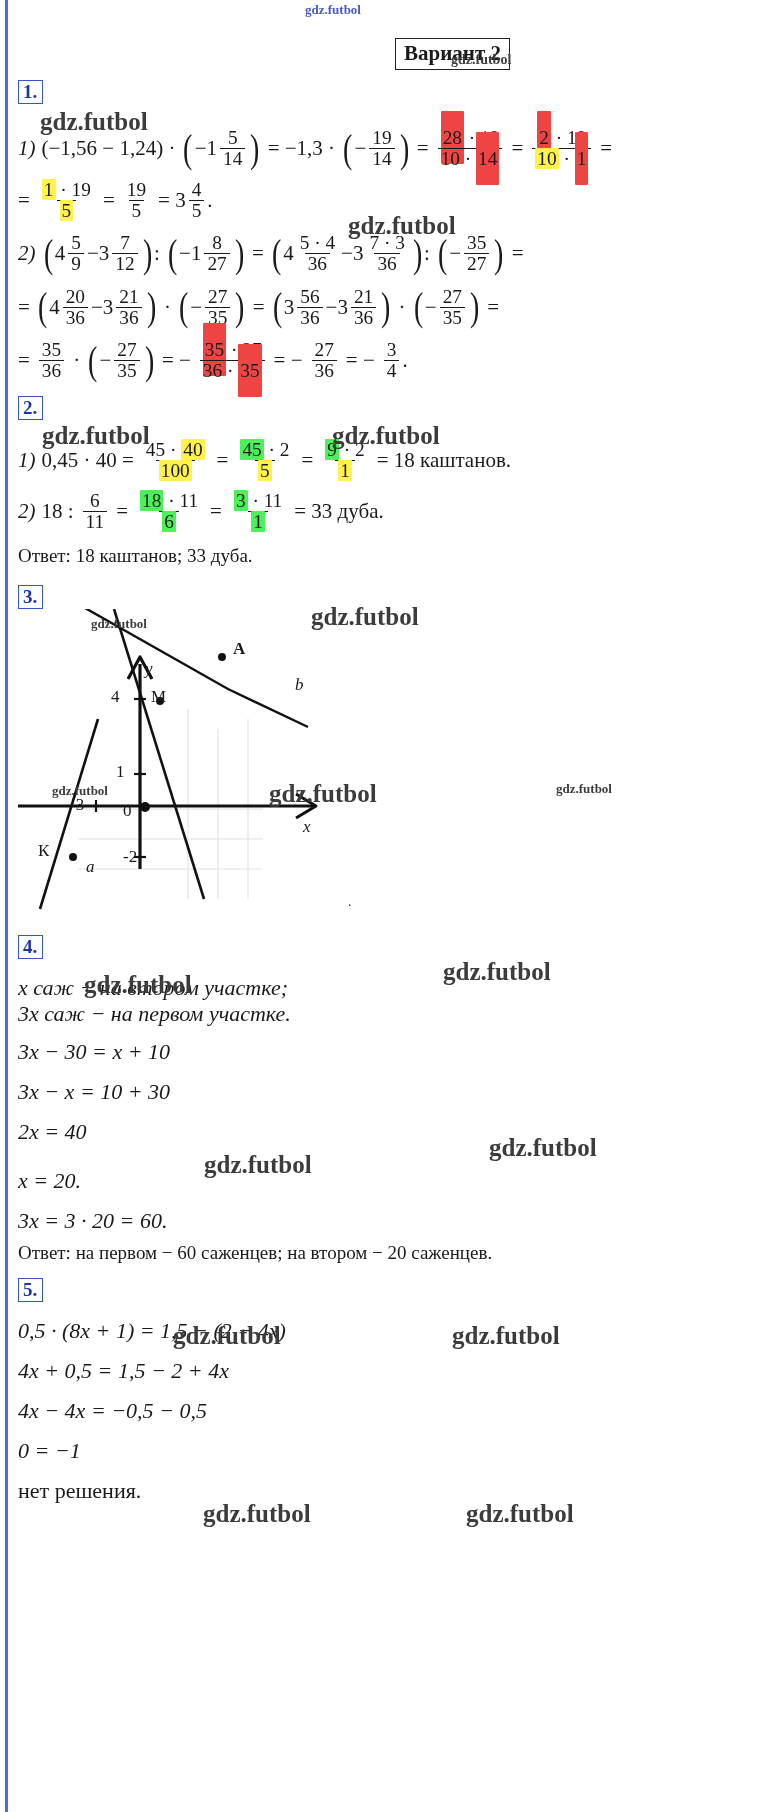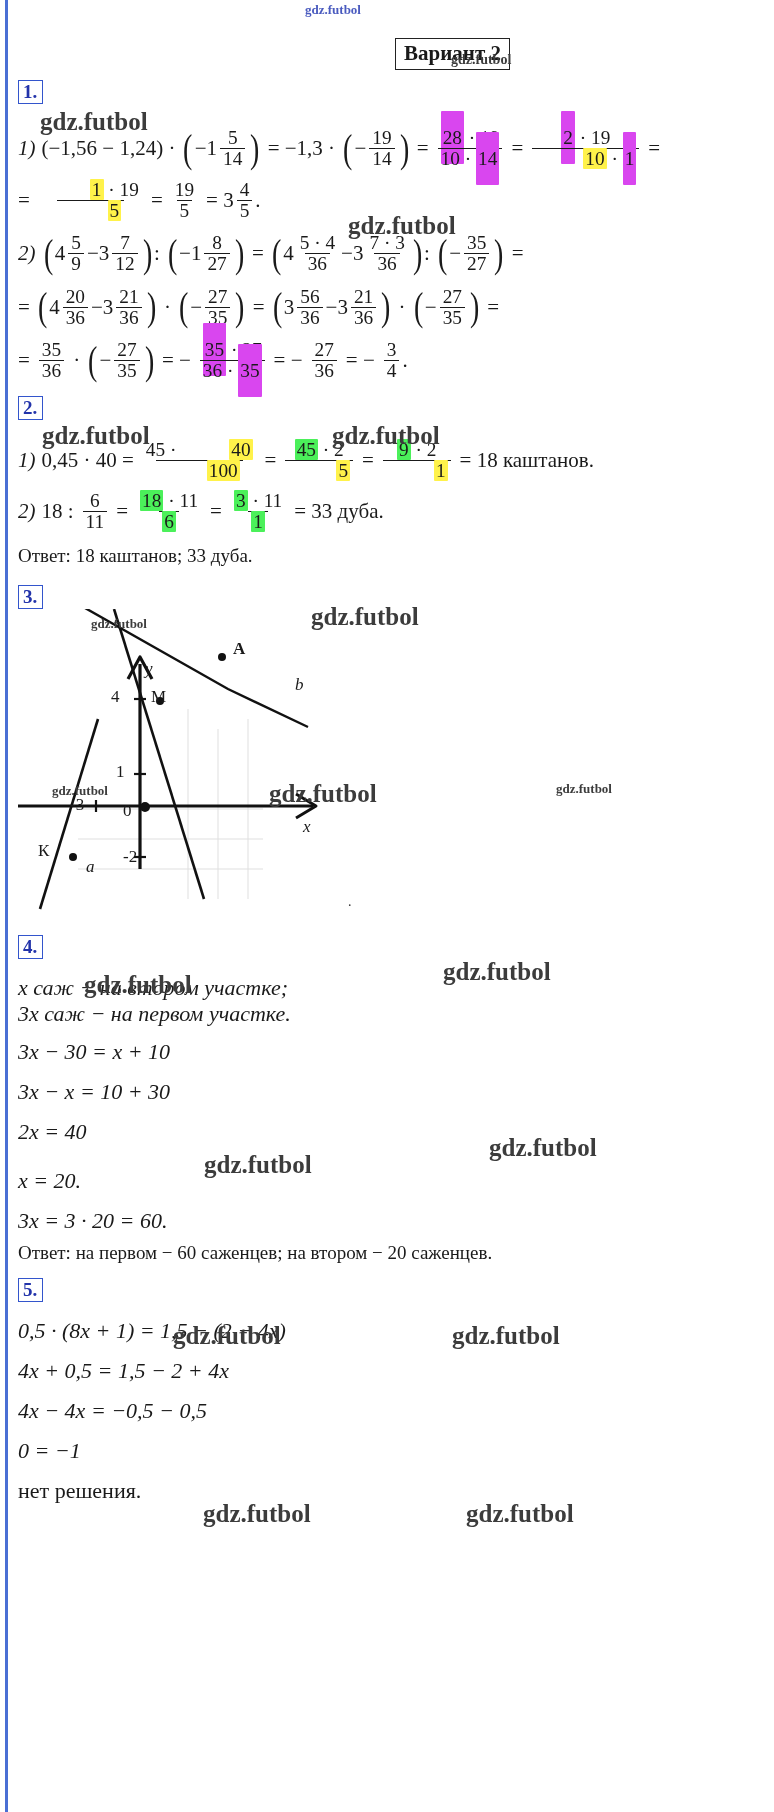--- a/index.html
+++ b/index.html
@@ -87,22 +87,22 @@
   .frac .den{padding:0 3px;border-top:1.2px solid #1a1a1a;}
   .mixed{display:inline-flex;align-items:center;}
   .bigparen{
     font-size:1.9em;
     font-weight:300;
     line-height:0.75;
     transform:scaleX(0.7);
     display:inline-block;
     font-family:"Liberation Serif", serif;
   }
-  .hl-yellow{background:#fff24a;padding:0 2px;border-radius:1px;margin-left:48px;}
-  .hl-cyan{background:#d946ef;padding:16px 2px;border-radius:1px;}
+  .hl-yellow{background:#fff24a;padding:0 2px;border-radius:1px;}
+  .hl-cyan{background:#ef4444;padding:16px 2px;border-radius:1px;}
   .hl-green{background:#4bf05a;padding:0 2px;border-radius:1px;}
   .txt{font-size:22px;}
   .ans{font-size:19px;}
   .sp{display:inline-block;width:6px;}
   
   .graph-wrap{position:relative;height:330px;}
   svg.graph{position:absolute;left:0;top:0;}
   
   .small-dot{position:absolute;font-size:14px;color:#333;}
 </style>

